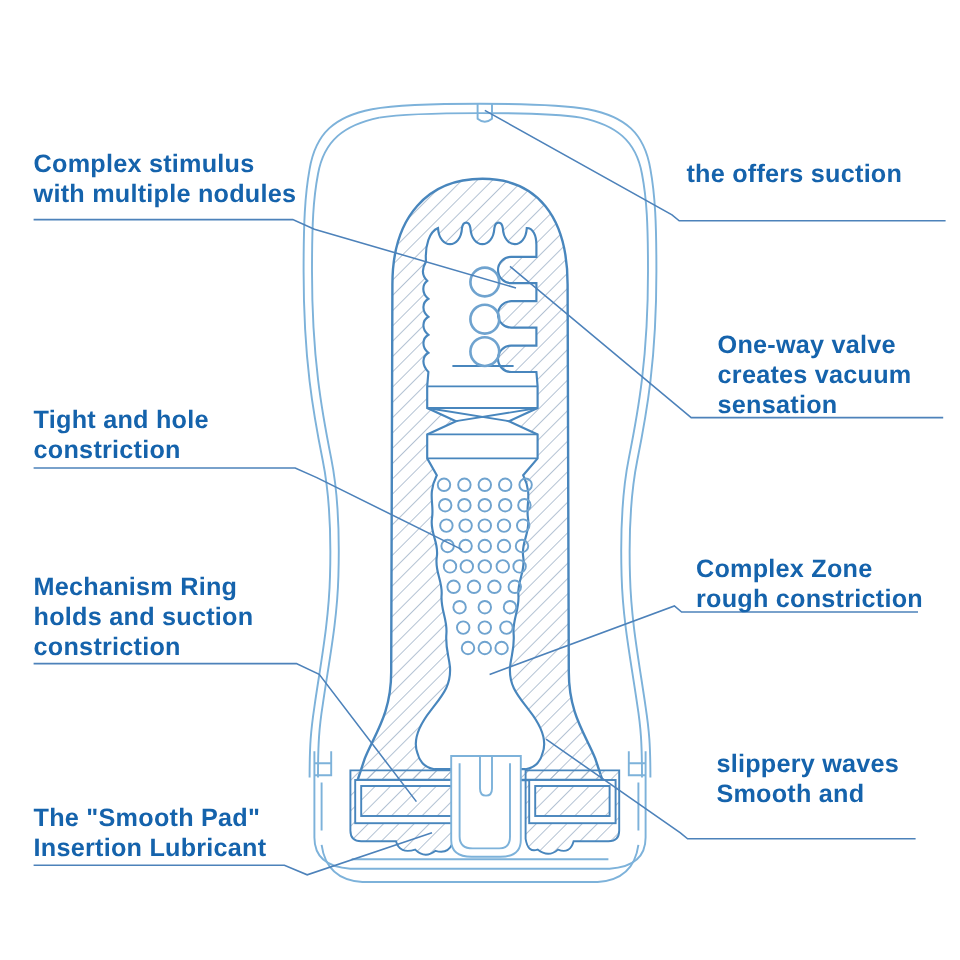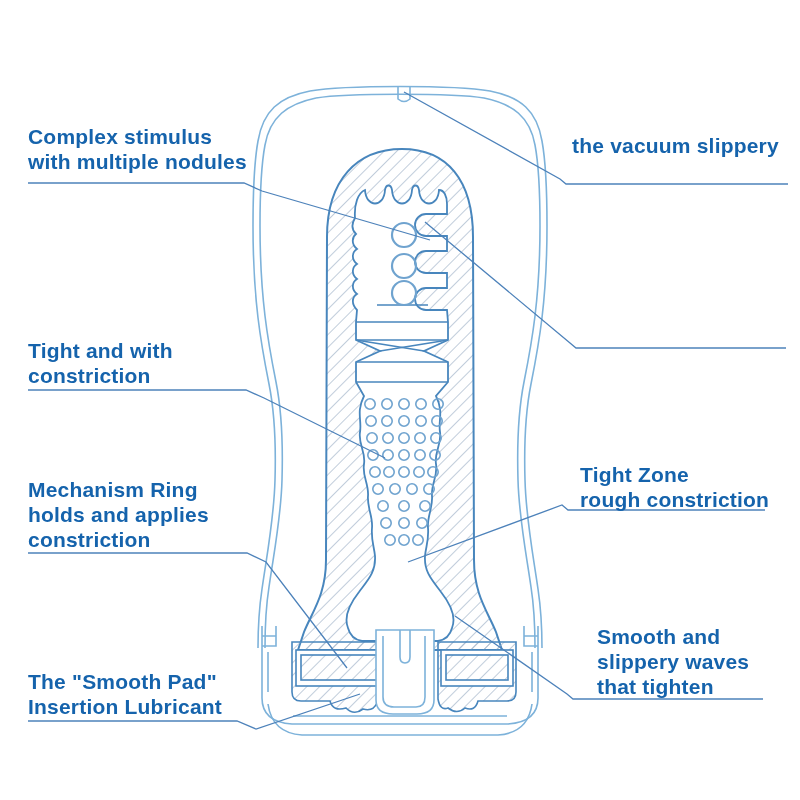--- a/index.html
+++ b/index.html
@@ -158,44 +158,48 @@
       <polyline points="455,616 567,694 573,699 763,699"></polyline>
     </g>
   </svg>
 
   <div class="label" style="left:28px;top:124px">
     <div>Complex stimulus</div>
     <div>with multiple nodules</div>
   </div>
 
   <div class="label" style="left:572px;top:133px">
-    <div>the vacuum slippery</div>
-  </div>
-
+    <div>the offers suction</div>
+  </div>
+
+  <div class="label" style="left:598px;top:275px">
+    <div>One-way valve</div>
+    <div>creates vacuum</div>
+    <div>sensation</div>
+  </div>
 
   <div class="label" style="left:28px;top:338px">
-    <div>Tight and with</div>
+    <div>Tight and hole</div>
     <div>constriction</div>
   </div>
 
   <div class="label" style="left:28px;top:477px">
     <div>Mechanism Ring</div>
-    <div>holds and applies</div>
+    <div>holds and suction</div>
     <div>constriction</div>
   </div>
 
   <div class="label" style="left:580px;top:462px">
-    <div>Tight Zone</div>
+    <div>Complex Zone</div>
     <div>rough constriction</div>
   </div>
 
   <div class="label" style="left:28px;top:669px">
     <div>The "Smooth Pad"</div>
     <div>Insertion Lubricant</div>
   </div>
 
   <div class="label" style="left:597px;top:624px">
+    <div>slippery waves</div>
     <div>Smooth and</div>
-    <div>slippery waves</div>
-    <div>that tighten</div>
   </div>
 
 </div>
 
 </body></html>

